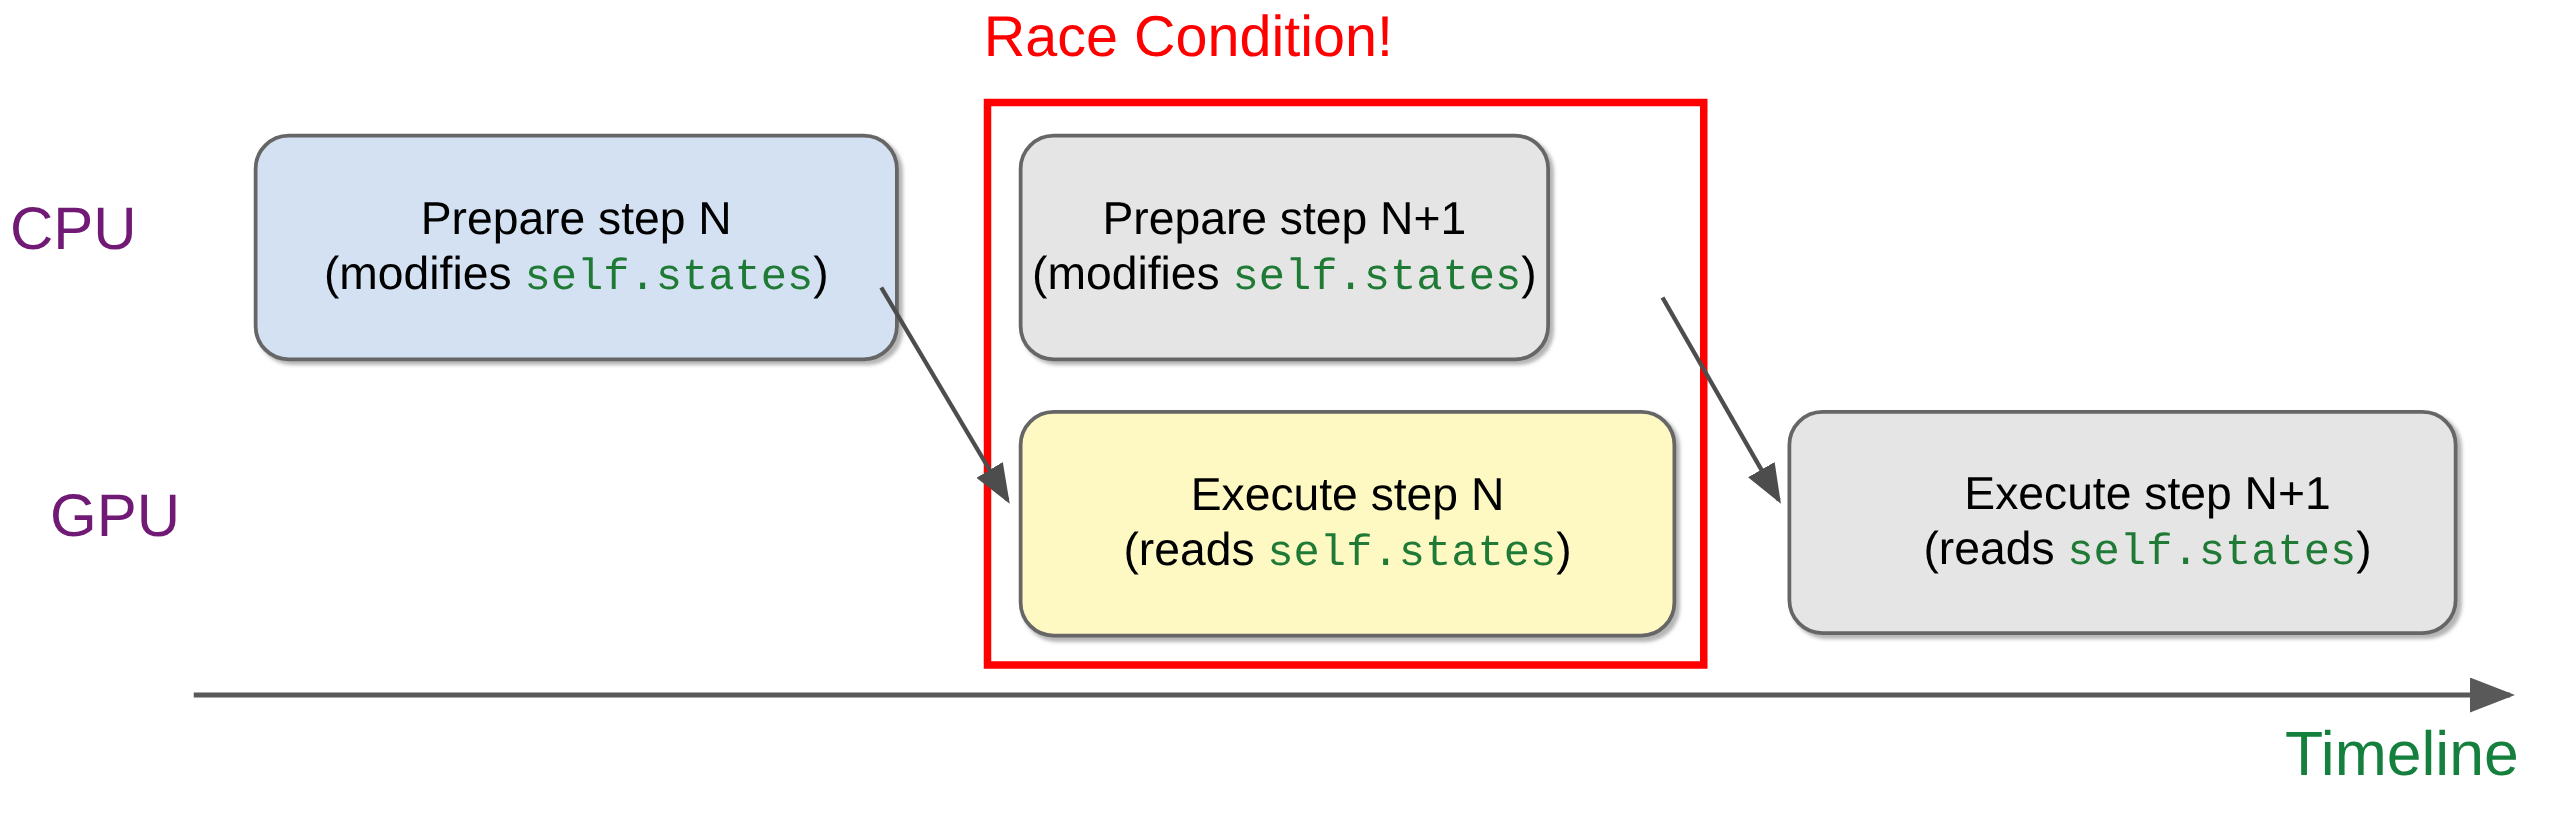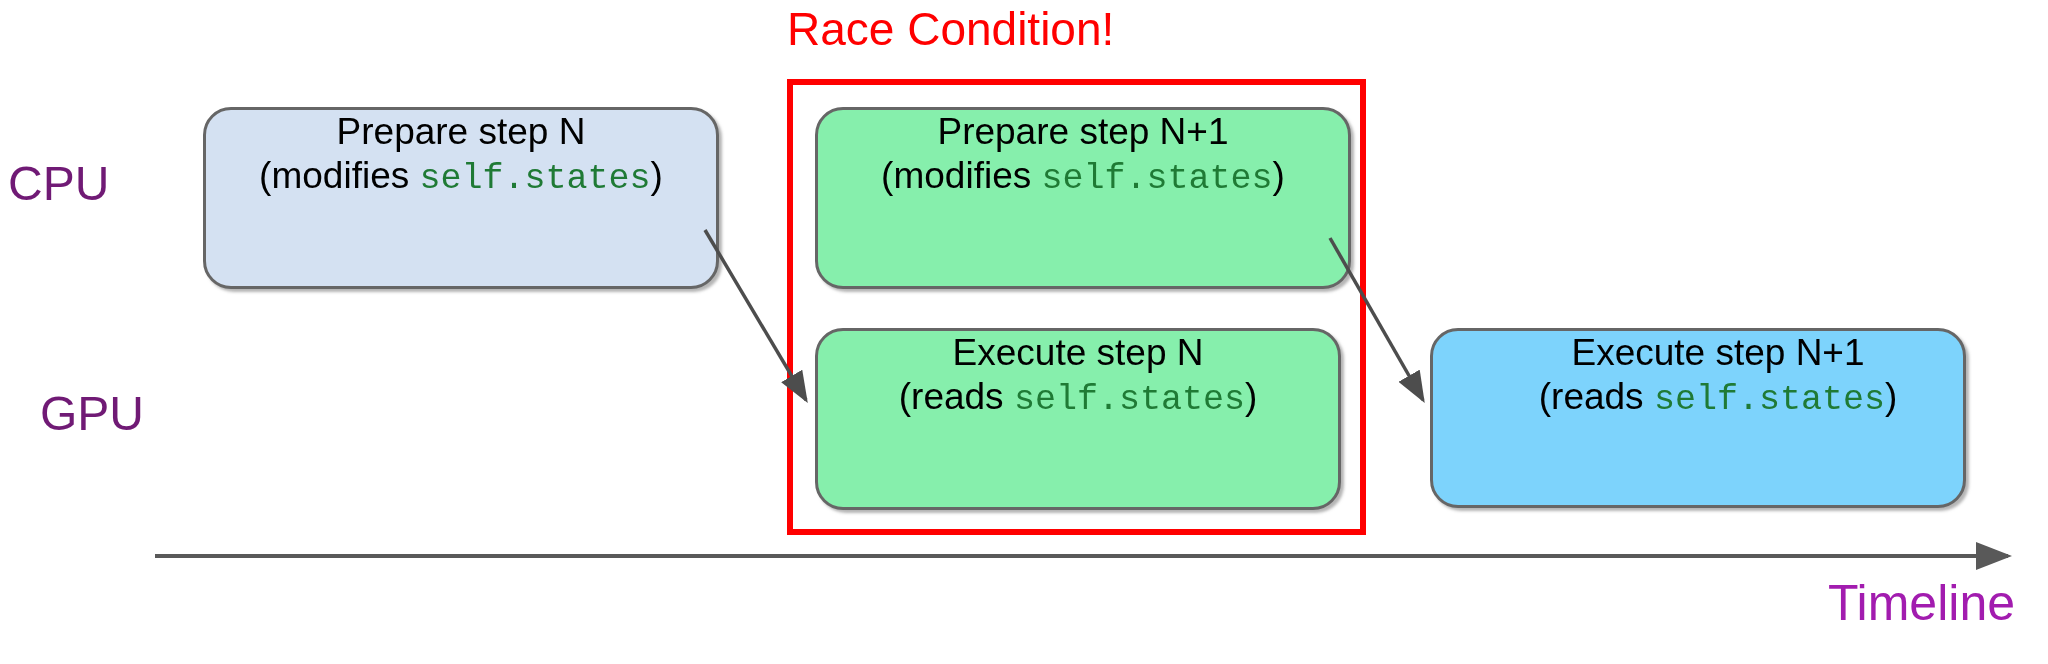--- a/index.html
+++ b/index.html
@@ -55,21 +55,21 @@
   
   .task-box {
     position: absolute;
     box-sizing: border-box;
     border: 3px solid #666666;
     border-radius: 28px;
     box-shadow: 3px 3px 3px rgba(120,120,120,0.55);
     display: flex;
     flex-direction: column;
     align-items: center;
-    justify-content: flex-start;
+    justify-content: center;
     text-align: center;
   }
   .task-box .line1 {
     font-size: 37px;
     color: #000000;
     line-height: 1.18;
     white-space: nowrap;
   }
   .task-box .line2 {
     font-size: 37px;
@@ -77,43 +77,43 @@
     line-height: 1.18;
     white-space: nowrap;
   }
   .code {
     font-family: "Liberation Mono", "DejaVu Sans Mono", monospace;
     color: #1f7a35;
     font-size: 35px;
   }
 
   #box-prepare-n      { left: 203px;  top: 107px; width: 516px; height: 182px; background: #d4e1f2; }
-  #box-prepare-n1     { left: 815px;  top: 107px; width: 536px; height: 182px; background: #86efac; }
-  #box-execute-n      { left: 815px;  top: 328px; width: 526px; height: 182px; background: #86efac; }
-  #box-execute-n1     { left: 1430px; top: 328px; width: 536px; height: 180px; background: #7dd3fc; padding-left: 40px; }
+  #box-prepare-n1     { left: 815px;  top: 107px; width: 425px; height: 182px; background: #e5e5e5; }
+  #box-execute-n      { left: 815px;  top: 328px; width: 526px; height: 182px; background: #fef9c3; }
+  #box-execute-n1     { left: 1430px; top: 328px; width: 536px; height: 180px; background: #e5e5e5; padding-left: 40px; }
 
   
   #overlay-svg {
     position: absolute;
     left: 0;
     top: 0;
     width: 2048px;
     height: 664px;
     pointer-events: none;
   }
 
   
   #timeline-label {
     position: absolute;
     left: 1700px;
     top: 578px;
     width: 315px;
     text-align: right;
     font-size: 50px;
-    color: #a21caf;
+    color: #15803d;
     line-height: 1;
     white-space: nowrap;
   }
 </style>
 </head>
 <body>
 
 <div id="canvas">
 
   <div class="lane-label" id="lane-cpu">CPU</div>

